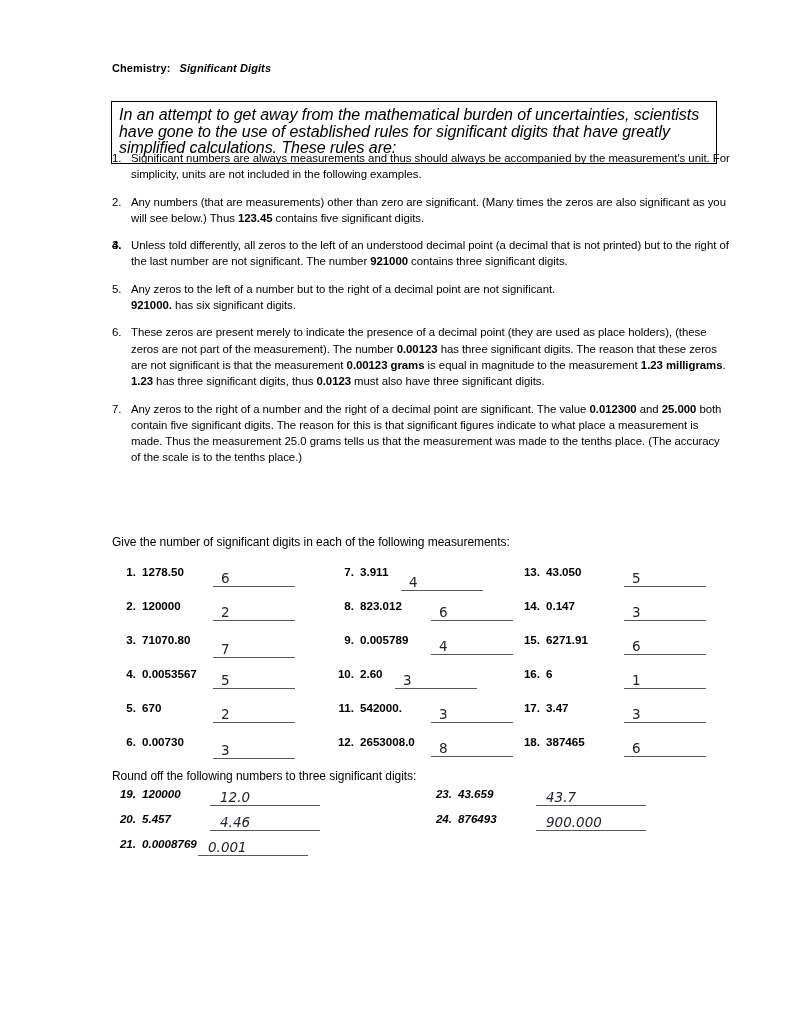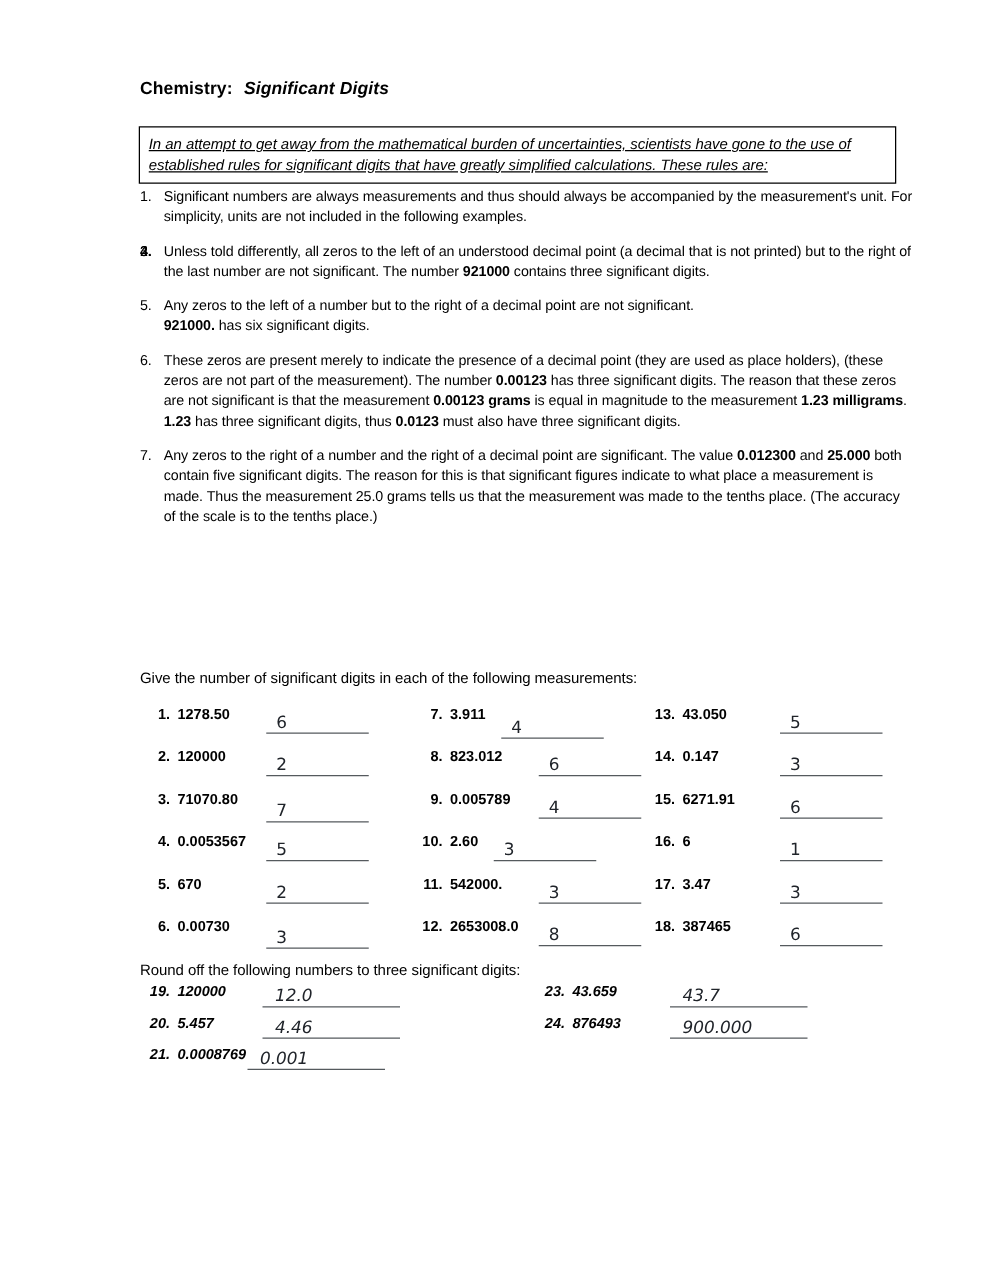--- a/index.html
+++ b/index.html
@@ -17,21 +17,21 @@
     height: 1024px;
     background: #ffffff;
     overflow: hidden;
   }
 
   
   .title {
     position: absolute;
     left: 112px;
     top: 62px;
-    font-size: 14px;
+    font-size: 11px;
     font-weight: bold;
     letter-spacing: 0.1px;
     white-space: nowrap;
   }
   .title .em {
     font-style: italic;
     margin-left: 9px;
   }
 
   
@@ -40,24 +40,23 @@
     left: 111px;
     top: 101px;
     width: 606px;
     border: 1.5px solid #000;
     padding: 5px 7px 6px 7px;
     box-sizing: border-box;
   }
   .intro-box p {
     margin: 0;
     font-style: italic;
-    font-size: 12px;
+    font-size: 16px;
     line-height: 16.5px;
     letter-spacing: -0.05px;
-    text-decoration: underline;
   }
 
   
   .rules {
     position: absolute;
     left: 112px;
     top: 150px;
     width: 620px;
   }
   .rule {
@@ -174,21 +173,21 @@
   <div class="title">
     <span>Chemistry:</span><span class="em">Significant Digits</span>
   </div>
 
   <div class="intro-box">
     <p>In an attempt to get away from the mathematical burden of uncertainties, scientists have gone to the use of established rules for significant digits that have greatly simplified calculations.   These rules are:</p>
   </div>
 
   <div class="rules" id="rules-list">
       <div class="rule"><span class="num">1.</span><span>Significant numbers are always measurements and thus should always be accompanied by the measurement's unit.  For simplicity, units are not included in the following examples.</span></div>
-      <div class="rule"><span class="num">2.</span></div>
+      <div class="rule"><span class="num">2.</span><span>Any numbers (that are measurements) other than zero are significant.  (Many times the zeros are also significant as you will see below.)   Thus <b>123.45</b> contains five significant digits.</span></div>
       <div class="rule"><span class="num">3.</span></div>
       <div class="rule b"><span class="num">4.</span><span>Unless told differently, all zeros to the left of an understood decimal point (a decimal that is not printed) but to the right of the last number are not significant.  The number <b>921000</b> contains three significant digits.</span></div>
       <div class="rule"><span class="num">5.</span><span>Any zeros to the left of a number but to the right of a decimal point are not significant.<br><b>921000.</b> has six significant digits.</span></div>
       <div class="rule"><span class="num">6.</span><span>These zeros are present merely to indicate the presence of a decimal point (they are used as place holders), (these zeros are not part of  the measurement).   The number <b>0.00123</b> has three significant digits.  The reason that these zeros are not significant is that the measurement <b>0.00123 grams</b> is equal in magnitude to the measurement <b>1.23 milligrams</b>.  <b>1.23</b> has three significant digits, thus <b>0.0123</b> must also have three significant digits.</span></div>
       <div class="rule"><span class="num">7.</span><span>Any zeros to the right of a number and the right of a decimal point are significant.  The value <b>0.012300</b> and <b>25.000</b> both contain five significant digits.  The reason for this is that significant figures indicate to what place a measurement is made.  Thus the measurement 25.0 grams tells us that the measurement was made to the tenths place.  (The accuracy of the scale is to the tenths place.)</span></div>
     </div>
 
   <div class="section-head" id="head-sigdigits">Give the number of significant digits in each of the following measurements:</div>
 
   <div class="sig-grid">

